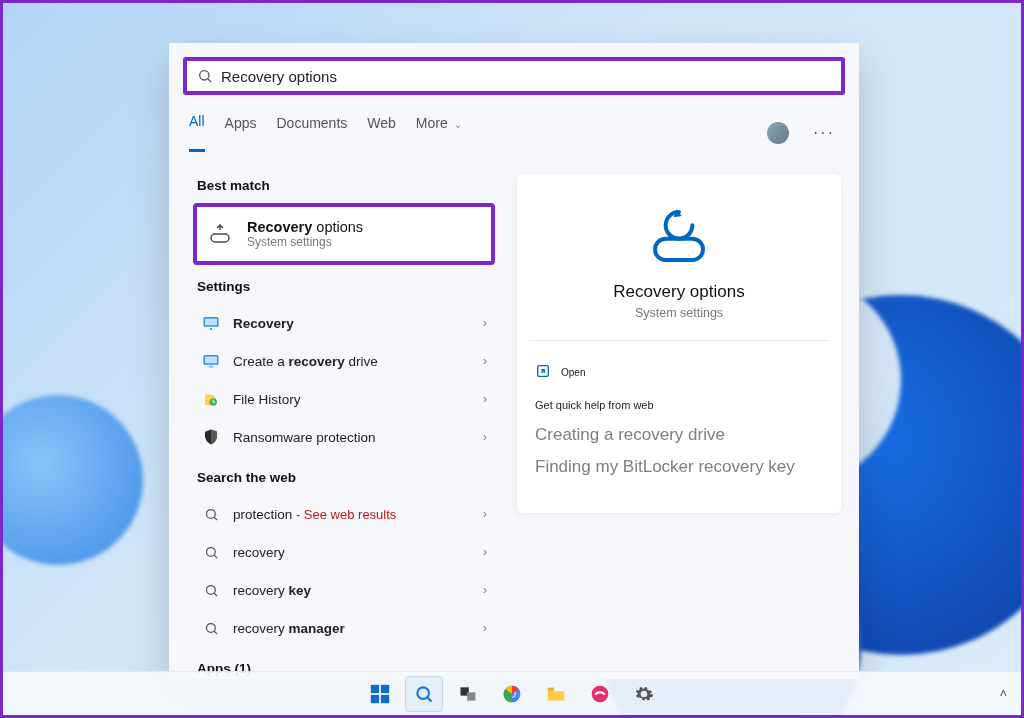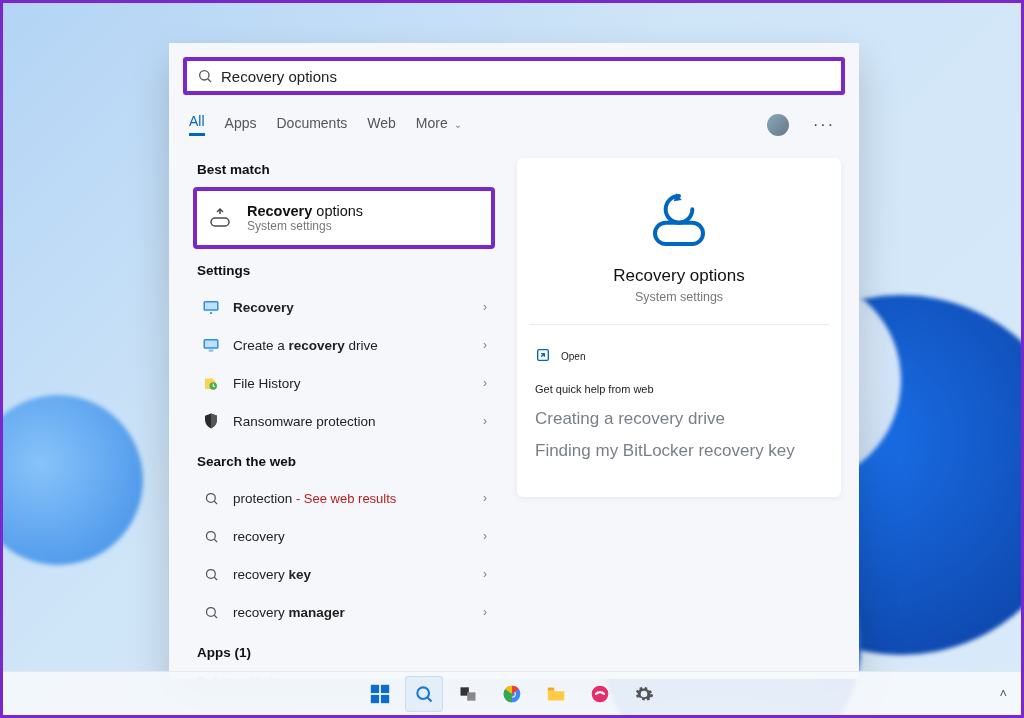--- a/index.html
+++ b/index.html
@@ -52,21 +52,21 @@
   .hl-purple {
     border: 4px solid #7a28cb !important;
     border-radius: 3px;
   }
 
   .tabbar {
     display: flex; align-items: center;
     padding: 18px 20px 12px 20px;
     gap: 20px;
   }
-  .tab { font-size: 14px; color: #555; cursor: pointer; padding-bottom: 4px; }
+  .tab { font-size: 14px; color: #555; cursor: pointer; padding-bottom: 20px; }
   .tab.active { color: #0067c0; border-bottom: 3px solid #0067c0; font-weight: 400; }
   .tab .chev { font-size: 10px; color: #888; margin-left: 2px; }
   .tabbar-spacer { flex: 1; }
   .avatar { width: 22px; height: 22px; border-radius: 50%; background: linear-gradient(135deg,#8ab,#678); }
   .more-dots { font-size: 16px; color: #444; letter-spacing: 2px; cursor: pointer; padding: 0 4px; }
 
   .columns { display: flex; flex: 1; overflow: hidden; padding-left: 8px; }
   .left { width: 322px; padding: 0 4px 0 16px; overflow-y: auto; }
   .right { flex: 1; padding: 10px 18px 0 18px; }
 

